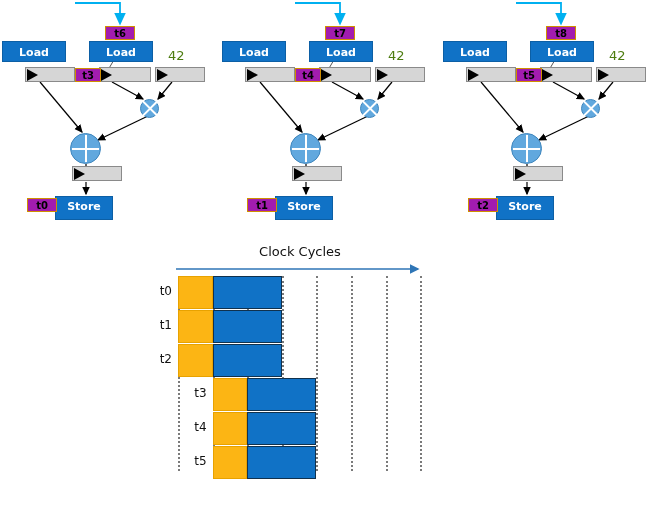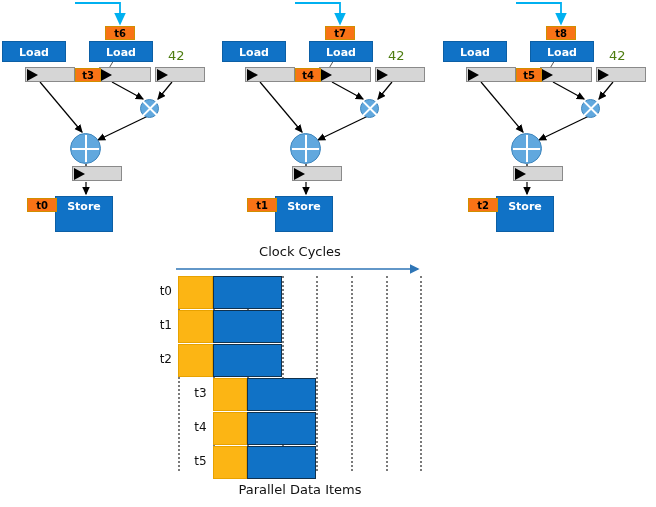--- a/index.html
+++ b/index.html
@@ -8,33 +8,33 @@
   .stage{position:absolute;left:0;top:0;width:656px;height:507px;}
 
   
   .dfg{position:absolute;top:0;width:220px;height:232px;}
   .node-box{position:absolute;background:#1072c6;color:#ffffff;
             font-size:11px;font-weight:bold;text-align:center;
             line-height:21px;height:21px;box-sizing:border-box;
             border:1px solid #0c5fa5;}
   .load-a{left:2px;  top:41px; width:64px;}
   .load-b{left:89px; top:41px; width:64px;}
-  .store {left:55px; top:196px;width:58px;line-height:20px;height:36px;}
+  .store {left:55px; top:196px;width:58px;line-height:20px;height:24px;}
 
   .gbar{position:absolute;height:15px;background:#d6d6d6;
         border:1px solid #8a8a8a;box-sizing:border-box;}
   .gbar::before{content:"";position:absolute;left:1px;top:1px;
         width:0;height:0;border-left:11px solid #000000;
         border-top:6px solid transparent;border-bottom:6px solid transparent;}
   .gb1{left:25px; top:67px; width:50px;}
   .gb2{left:99px; top:67px; width:52px;}
   .gb3{left:155px;top:67px; width:50px;}
   .gb4{left:72px; top:166px;width:50px;}
 
-  .badge{position:absolute;background:#f97316;border:1px solid #d08f00;
+  .badge{position:absolute;background:#a21caf;border:1px solid #d08f00;
          color:#000000;font-size:10px;font-weight:bold;text-align:center;
          line-height:14px;height:14px;box-sizing:border-box;}
   .b-t6{left:105px;top:26px;width:30px;}
   .b-t3{left:75px; top:68px;width:26px;}
   .b-t0{left:27px; top:198px;width:30px;}
 
   .lit42{position:absolute;left:168px;top:48px;font-size:13px;color:#4d7c0f;}
 
   .op{position:absolute;border-radius:50%;background:#61a8de;
       border:1px solid #3f86bd;box-sizing:border-box;}
@@ -222,16 +222,15 @@
      <div class="seg seg-wait" style="left:212.6px;width:34.6px;"></div>
      <div class="seg seg-exec" style="left:247.2px;width:69.2px;"></div>
         </div>
         <div class="trow" style="left: 0px; top: 206px; width: 656px;">
           <div class="tlabel" style="left:176.6px;">t5</div>
      <div class="seg seg-wait" style="left:212.6px;width:34.6px;"></div>
      <div class="seg seg-exec" style="left:247.2px;width:69.2px;"></div>
         </div>
       </div>
 
-    <div class="pdi-title">Parallel Data Items</div>
   </div>
 
 </div>
 
 </body></html>

